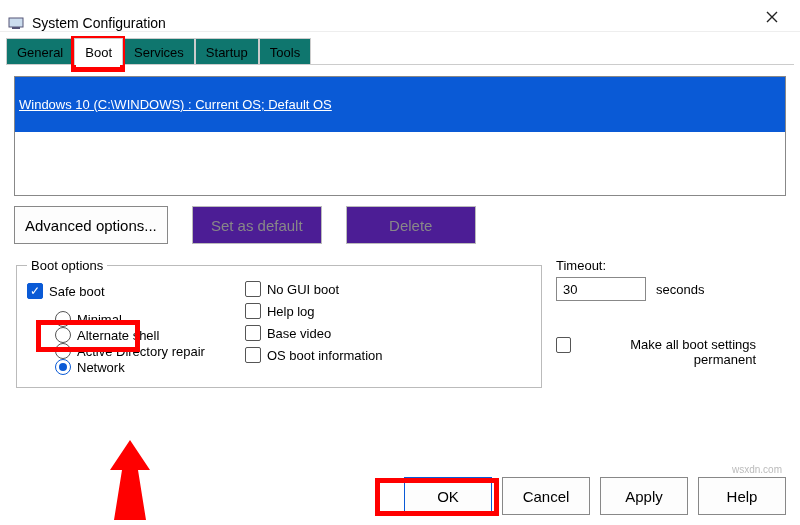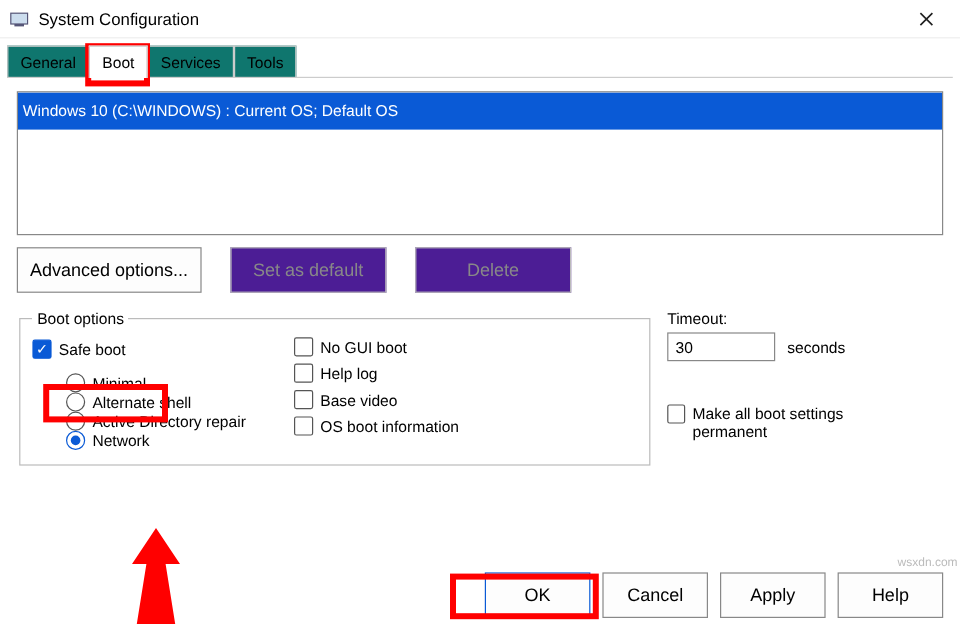--- a/index.html
+++ b/index.html
@@ -8,21 +8,21 @@
     font-family: "Segoe UI", Tahoma, sans-serif;
     font-size: 13px;
     background: #fff;
     width: 800px;
     height: 525px;
     overflow: hidden;
     position: relative;
   }
   .titlebar {
     display: flex;
-    align-items: center;
+    align-items: flex-end;
     height: 32px;
     padding: 0 8px;
     border-bottom: 1px solid #eee;
   }
   .titlebar .icon {
     width: 16px; height: 16px;
     margin-right: 8px;
     display:flex;align-items:center;justify-content:center;
   }
   .titlebar .title { font-size: 14px; }
@@ -61,23 +61,24 @@
   .oslist {
     width: 100%;
     height: 120px;
     border: 1px solid #888;
     background:#fff;
     overflow:auto;
   }
   .oslist .selrow {
     background:#0a5ad6;
     color:#fff;
-    padding:8px 4px;
+    padding:20px 4px;
     font-size:13px;
     white-space:nowrap;
+    text-decoration:underline;
   }
   .row-btns {
     display:flex;
     gap: 24px;
     margin-top:10px;
   }
   .btn {
     min-width: 130px;
     height: 38px;
     border:1px solid #888;
@@ -119,41 +120,41 @@
   .rad.checked { border-color:#0a5ad6; }
   .rad.checked::after{ content:""; width:8px;height:8px;border-radius:50%;background:#0a5ad6;}
   .rightcol {
     width: 230px;
     padding-top:0;
   }
   .timeout-row { display:flex; align-items:center; gap:10px; margin-top:4px; }
   .timeout-input {
     width:90px; height:24px; border:1px solid #888; padding:2px 6px; font-size:13px;
   }
-  .perm { display:flex; align-items:flex-start; gap:6px; margin-top:36px; max-width:200px;}
+  .perm { display:flex; align-items:flex-start; gap:6px; margin-top:36px; max-width:200px;text-align:right;}
   .footer {
     position:absolute;
     bottom:10px; right:14px;
     display:flex; gap:10px;
   }
   .footer .btn { min-width:88px; }
   
   .hl { border:5px solid #ff0000; position:absolute; pointer-events:none; }
   .hl-tab { left:71px; top:36px; width:54px; height:36px; }
   .hl-safe { left:36px; top:320px; width:104px; height:32px; }
   .hl-ok  { left:375px; top:478px; width:124px; height:38px; }
   
   .arrow {
     position:absolute;
     left:100px; top:440px;
     width:60px; height:80px;
     pointer-events:none;
   }
   .watermark{
-    position:absolute; right:2px; bottom:50px; font-size:10px; color:#bbb;
+    position:absolute; right:18px; bottom:50px; font-size:10px; color:#bbb;
   }
 </style>
 </head>
 <body>
 
 <div class="titlebar">
   <span class="icon">
     <svg width="16" height="16" viewBox="0 0 16 16">
         <rect x="1" y="3" width="14" height="9" fill="#cde" stroke="#557"></rect>
         <rect x="4" y="12" width="8" height="2" fill="#557"></rect>
@@ -164,20 +165,21 @@
     <svg width="12" height="12" viewBox="0 0 12 12">
         <path d="M1 1 L11 11 M11 1 L1 11" stroke="#222" stroke-width="1.4"></path>
       </svg>
   </div>
 </div>
 
 <div class="tabs">
   <div class="tab">General</div>
   <div class="tab active">Boot</div>
   <div class="tab">Services</div>
+  <div class="tab">Startup</div>
   <div class="tab">Tools</div>
 </div>
 <div class="tabline"></div>
 
 <div class="content">
 
   <div class="oslist">
     <div class="selrow">Windows 10 (C:\WINDOWS) : Current OS; Default OS</div>
   </div>
 

